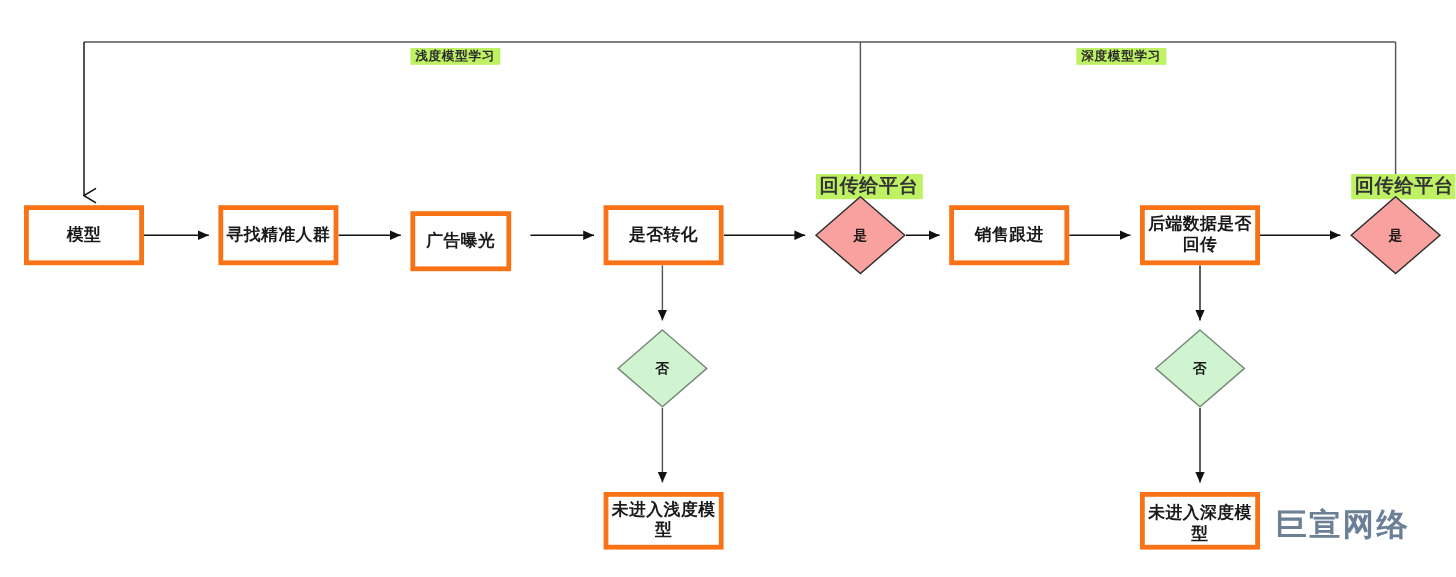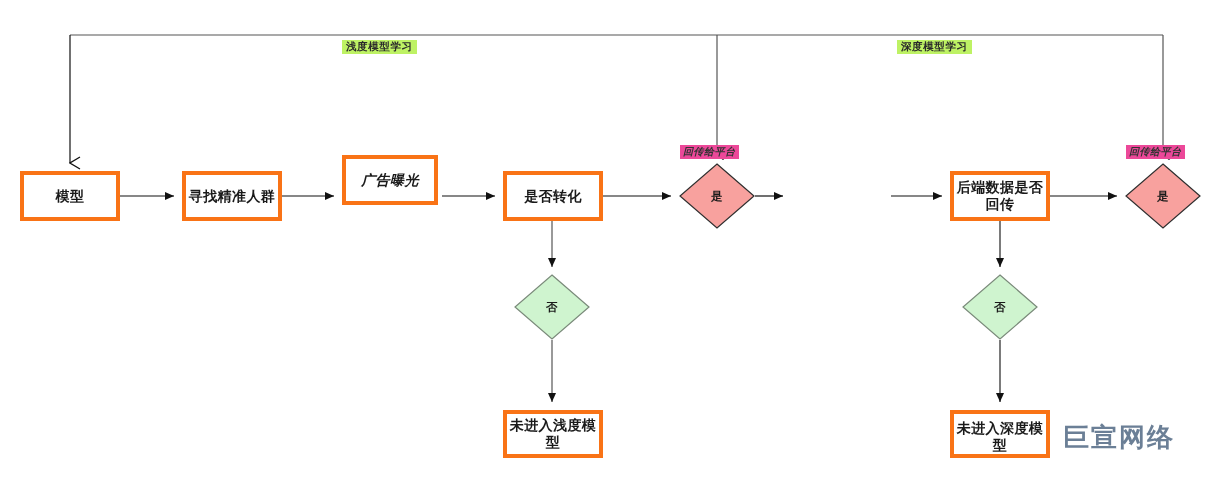--- a/index.html
+++ b/index.html
@@ -63,28 +63,27 @@
     display: flex;
     align-items: center;
     justify-content: center;
     font-size: 11.5px;
     color: #1a1a1a;
     font-weight: 600;
     letter-spacing: 0.4px;
   }
   .edge-label {
     position: absolute;
-    font-size: 10px;
+    font-size: 16px;
     color: #333333;
     font-weight: 600;
     letter-spacing: 0.5px;
     white-space: nowrap;
-    background: #ec4899;
+    background: #bef264;
     padding: 0 3px;
-    font-style: italic;
   }
   .phase-label {
     position: absolute;
     font-size: 10.5px;
     color: #2b2b2b;
     font-weight: 600;
     letter-spacing: 0.6px;
     white-space: nowrap;
     background: #bef264;
     padding: 0 4px;
@@ -180,26 +179,29 @@
   <div class="edge-label" style="left:1126px; top:145px;">
     <span>回传给平台</span>
   </div>
 
   <div class="node node-box" style="left:20px; top:171px; width:100px; height:50px;">
     <span class="node-label-text">模型</span>
   </div>
   <div class="node node-box" style="left:182px; top:171px; width:100px; height:50px;">
     <span class="node-label-text">寻找精准人群</span>
   </div>
-  <div class="node node-box" style="left:342px; top:155px; width:96px; height:50px;font-style:italic;">
+  <div class="node node-box" style="left:342px; top:176px; width:84px; height:50px;">
     <span class="node-label-text">广告曝光</span>
   </div>
   <div class="node node-box" style="left:503px; top:171px; width:100px; height:50px;">
     <span class="node-label-text">是否转化</span>
   </div>
+  <div class="node node-box" style="left:791px; top:171px; width:100px; height:50px;">
+    <span class="node-label-text">销售跟进</span>
+  </div>
   <div class="node node-box" style="left:950px; top:171px; width:100px; height:50px;">
     <span class="node-label-text">后端数据是否回传</span>
   </div>
   <div class="node node-box" style="left:503px; top:410px; width:100px; height:48px;">
     <span class="node-label-text">未进入浅度模型</span>
   </div>
   <div class="node node-box" style="left:950px; top:410px; width:100px; height:48px;align-items:flex-end;">
     <span class="node-label-text">未进入深度模型</span>
   </div>
 

